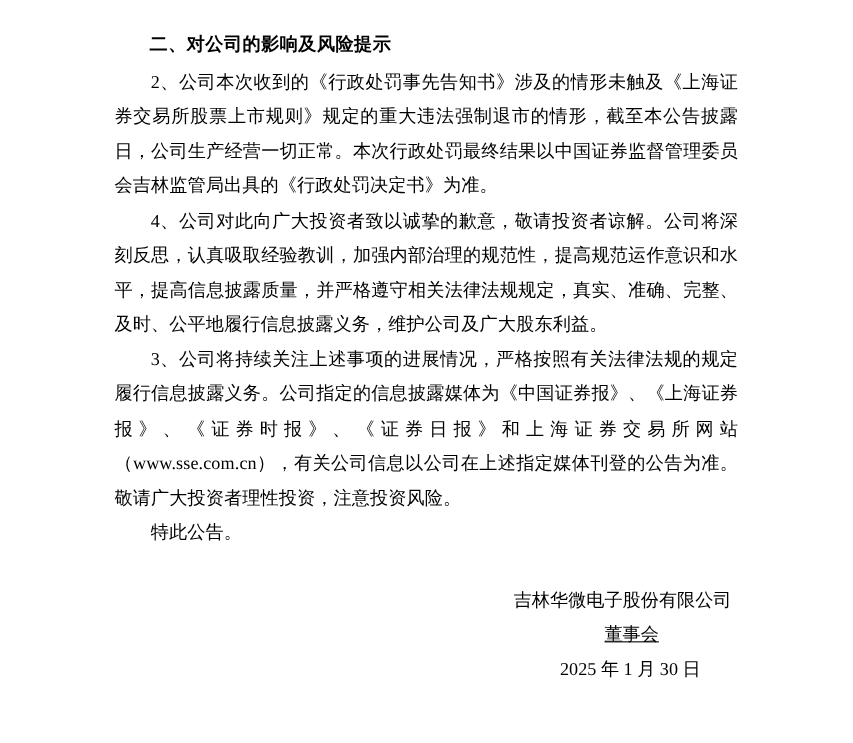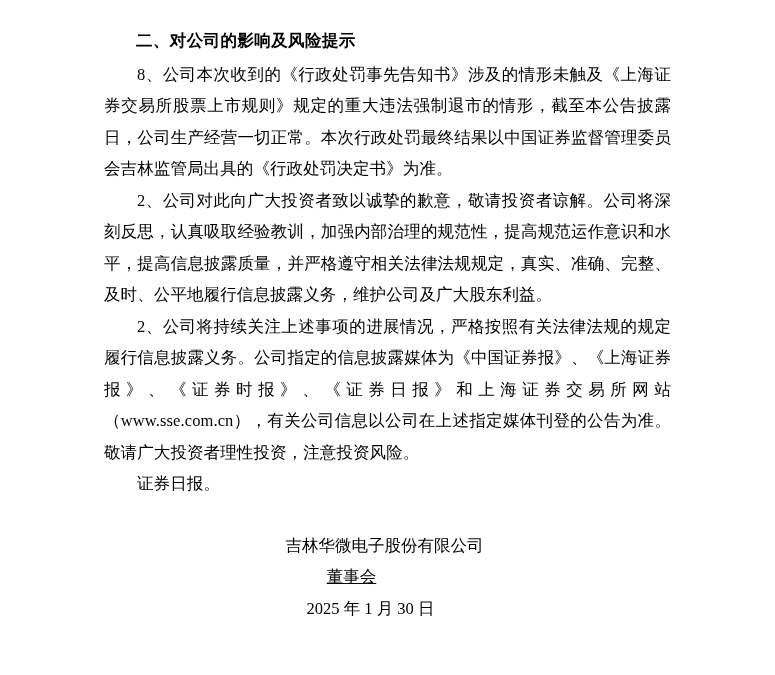--- a/index.html
+++ b/index.html
@@ -57,37 +57,36 @@
   }
   .sign-line.indent-2 {
     padding-right: 66px;
     text-decoration: underline;
   }
   .sign-line.indent-3 {
     padding-right: 28px;
   }
   .nowrap {
     white-space: nowrap;
-    text-align: center;
   }
 </style>
 </head>
 <body>
 
 <div class="page">
 
   <h2 class="section-heading">二、对公司的影响及风险提示</h2>
 
-  <p class="para">8、公司本次收到的《行政处罚事先告知书》涉及的情形未触及《上海证券交易所股票上市规则》规定的重大违法强制退市的情形，截至本公告披露日，公司生产经营一切正常。本次行政处罚最终结果以中国证券监督管理委员会吉林监管局出具的《行政处罚决定书》为准。</p>
+  <p class="para">2、公司本次收到的《行政处罚事先告知书》涉及的情形未触及《上海证券交易所股票上市规则》规定的重大违法强制退市的情形，截至本公告披露日，公司生产经营一切正常。本次行政处罚最终结果以中国证券监督管理委员会吉林监管局出具的《行政处罚决定书》为准。</p>
 
-  <p class="para">2、公司对此向广大投资者致以诚挚的歉意，敬请投资者谅解。公司将深刻反思，认真吸取经验教训，加强内部治理的规范性，提高规范运作意识和水平，提高信息披露质量，并严格遵守相关法律法规规定，真实、准确、完整、及时、公平地履行信息披露义务，维护公司及广大股东利益。</p>
+  <p class="para">4、公司对此向广大投资者致以诚挚的歉意，敬请投资者谅解。公司将深刻反思，认真吸取经验教训，加强内部治理的规范性，提高规范运作意识和水平，提高信息披露质量，并严格遵守相关法律法规规定，真实、准确、完整、及时、公平地履行信息披露义务，维护公司及广大股东利益。</p>
 
-  <p class="para">2、公司将持续关注上述事项的进展情况，严格按照有关法律法规的规定履行信息披露义务。公司指定的信息披露媒体为《中国证券报》、《上海证券报》、《证券时报》、《证券日报》和上海证券交易所网站（www.sse.com.cn），有关公司信息以公司在上述指定媒体刊登的公告为准。敬请广大投资者理性投资，注意投资风险。</p>
+  <p class="para">3、公司将持续关注上述事项的进展情况，严格按照有关法律法规的规定履行信息披露义务。公司指定的信息披露媒体为《中国证券报》、《上海证券报》、《证券时报》、《证券日报》和上海证券交易所网站（www.sse.com.cn），有关公司信息以公司在上述指定媒体刊登的公告为准。敬请广大投资者理性投资，注意投资风险。</p>
 
-  <p class="para">证券日报。</p>
+  <p class="para">特此公告。</p>
 
   <div class="sign-block">
     <span class="sign-line indent-1 nowrap">吉林华微电子股份有限公司</span>
     <span class="sign-line indent-2 nowrap">董事会</span>
     <span class="sign-line indent-3 nowrap">2025 年 1 月 30 日</span>
   </div>
 
 </div>
 
 </body></html>

